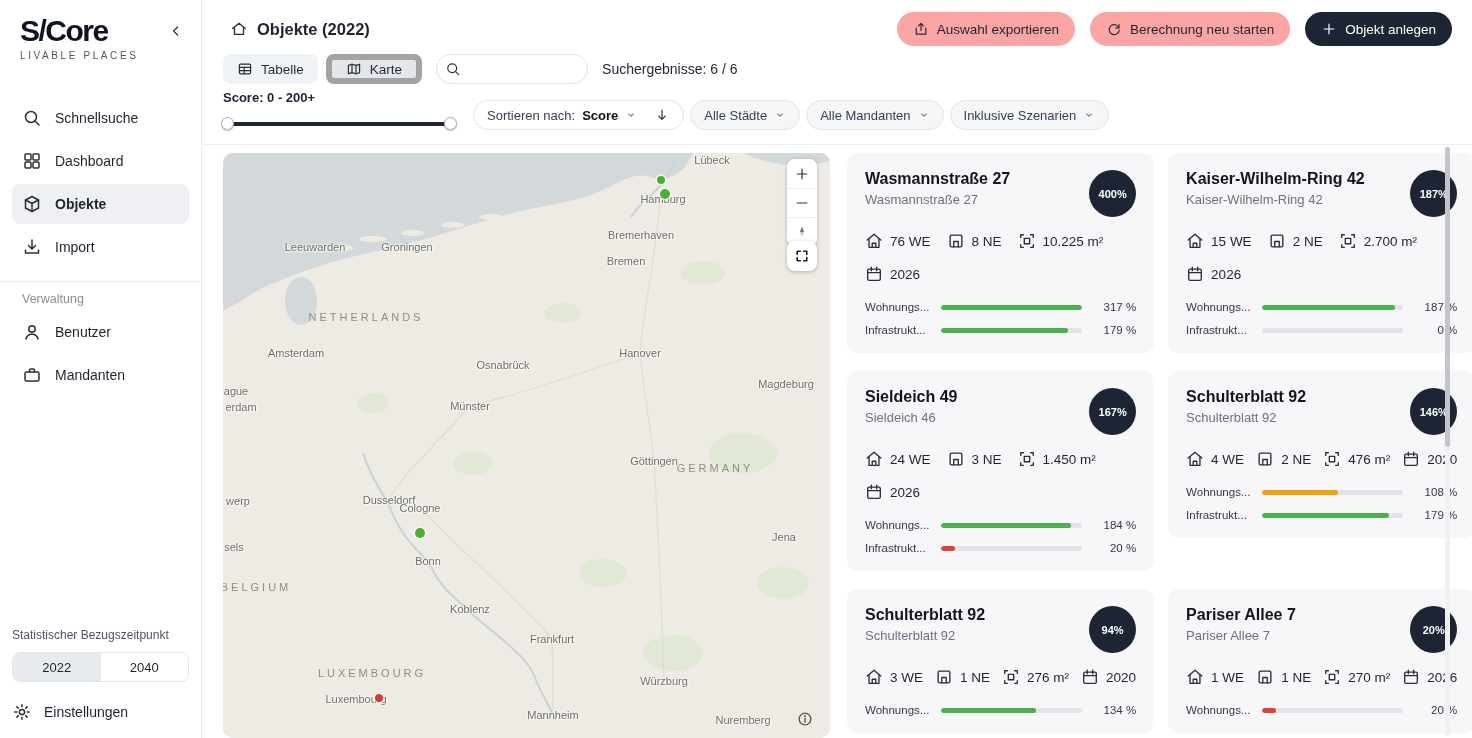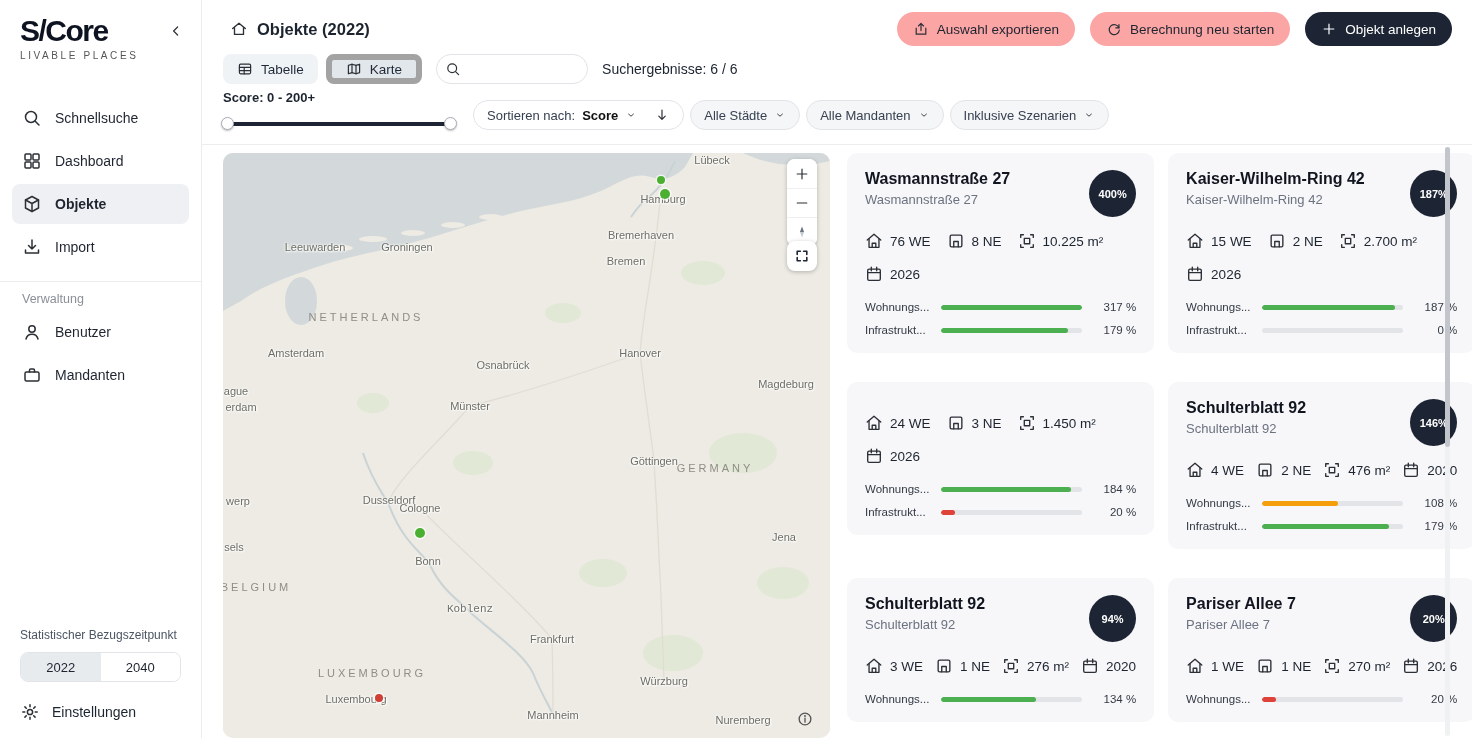--- a/index.html
+++ b/index.html
@@ -14,21 +14,21 @@
   .logo{font-size:30px;font-weight:800;letter-spacing:-1.5px;color:#0d1320}
   .tagline{font-size:10px;letter-spacing:2.6px;color:#555;margin:2px 0 0 20px}
   .collapse-btn{width:22px;height:22px;display:flex;align-items:center;justify-content:center;
     background:none;border:none;cursor:pointer;margin-top:6px}
   .nav{margin-top:34px}
   .nav-item{display:flex;align-items:center;gap:13px;height:40px;margin:3px 12px;
     padding:0 10px;border-radius:8px;font-size:14px;color:#1f2430;cursor:pointer}
   .nav-item.active{background:#eef0f3;font-weight:700}
   .nav-divider{border:none;border-top:1px solid #ececef;margin:14px 0 10px}
   .section-label{font-size:12.5px;color:#8a8f98;margin:4px 0 6px 22px}
-  .sidebar-footer{margin-top:auto;padding:0 20px}
+  .sidebar-footer{margin-top:auto;padding:0 12px}
   .footer-label{font-size:12px;color:#4b5563;margin-bottom:10px}
   .year-toggle{display:flex;border:1px solid #e2e4e8;border-radius:8px;height:30px;overflow:hidden;background:#fff}
   .seg{flex:1;display:flex;align-items:center;justify-content:center;font-size:13px;
     color:#1f2430;cursor:pointer;background:#fff;border:none}
   .seg.active{background:#e8ebee;font-weight:400}
   .settings-row{display:flex;align-items:center;gap:12px;margin-top:20px;font-size:14px;cursor:pointer}
 
   .ic{stroke:#2b2f36;fill:none;stroke-width:1.5;stroke-linecap:round;stroke-linejoin:round}
   .ic16{width:16px;height:16px}.ic18{width:18px;height:18px}.ic20{width:20px;height:20px}
   .ic12{width:12px;height:12px}
@@ -431,21 +431,21 @@
             <span class="city" style="left: 13px; top: 238px;">ague</span>
             <span class="city" style="left: 247px; top: 253px;">Münster</span>
             <span class="city" style="left: 18px; top: 254px;">erdam</span>
             <span class="city" style="left: 431px; top: 308px;">Göttingen</span>
             <span class="city" style="left: 166px; top: 347px;">Dusseldorf</span>
             <span class="city" style="left: 15px; top: 348px;">werp</span>
             <span class="city" style="left: 197px; top: 355px;">Cologne</span>
             <span class="city" style="left: 561px; top: 384px;">Jena</span>
             <span class="city" style="left: 11px; top: 394px;">sels</span>
             <span class="city" style="left: 205px; top: 408px;">Bonn</span>
-            <span class="city" style="left: 247px; top: 456px; font-family: Liberation Mono, monospace;">Koblenz</span>
+            <span class="city" style="left: 247px; top: 456px;">Koblenz</span>
             <span class="city" style="left: 329px; top: 486px;">Frankfurt</span>
             <span class="city" style="left: 441px; top: 528px;">Würzburg</span>
             <span class="city" style="left: 133px; top: 546px;">Luxembourg</span>
             <span class="city" style="left: 330px; top: 562px;">Mannheim</span>
             <span class="city" style="left: 520px; top: 567px;">Nuremberg</span>
             <span class="marker" style="left: 438px; top: 27px; width: 8px; height: 8px; background: rgb(75, 176, 49);"></span>
             <span class="marker" style="left: 442px; top: 41px; width: 10px; height: 10px; background: rgb(75, 176, 49);"></span>
             <span class="marker" style="left: 197px; top: 380px; width: 10px; height: 10px; background: rgb(75, 176, 49);"></span>
             <span class="marker" style="left: 156px; top: 545px; width: 8px; height: 8px; background: rgb(207, 63, 51);"></span>
           </div>
@@ -583,20 +583,27 @@
                 <span class="mlabel">Infrastrukt...</span>
                 <div class="mtrack">
                   <i class="mfill" style="width: 0%; background: rgb(76, 175, 80);"></i>
                 </div>
                 <span class="mval">0 %</span>
               </div>
           </div>
         </article>
 
         <article class="card">
+          <header class="card-head">
+            <div>
+              <h3 class="card-title">Sieldeich 49</h3>
+              <div class="card-sub">Sieldeich 46</div>
+            </div>
+            <div class="badge">167%</div>
+          </header>
           <div class="stat-row">
             <span class="stat">
                 <svg class="ic ic18">
                   <use href="#i-house"></use>
                 </svg>
                 <span>24 WE</span>
               </span>
             <span class="stat">
                 <svg class="ic ic18">
                   <use href="#i-unit"></use>

